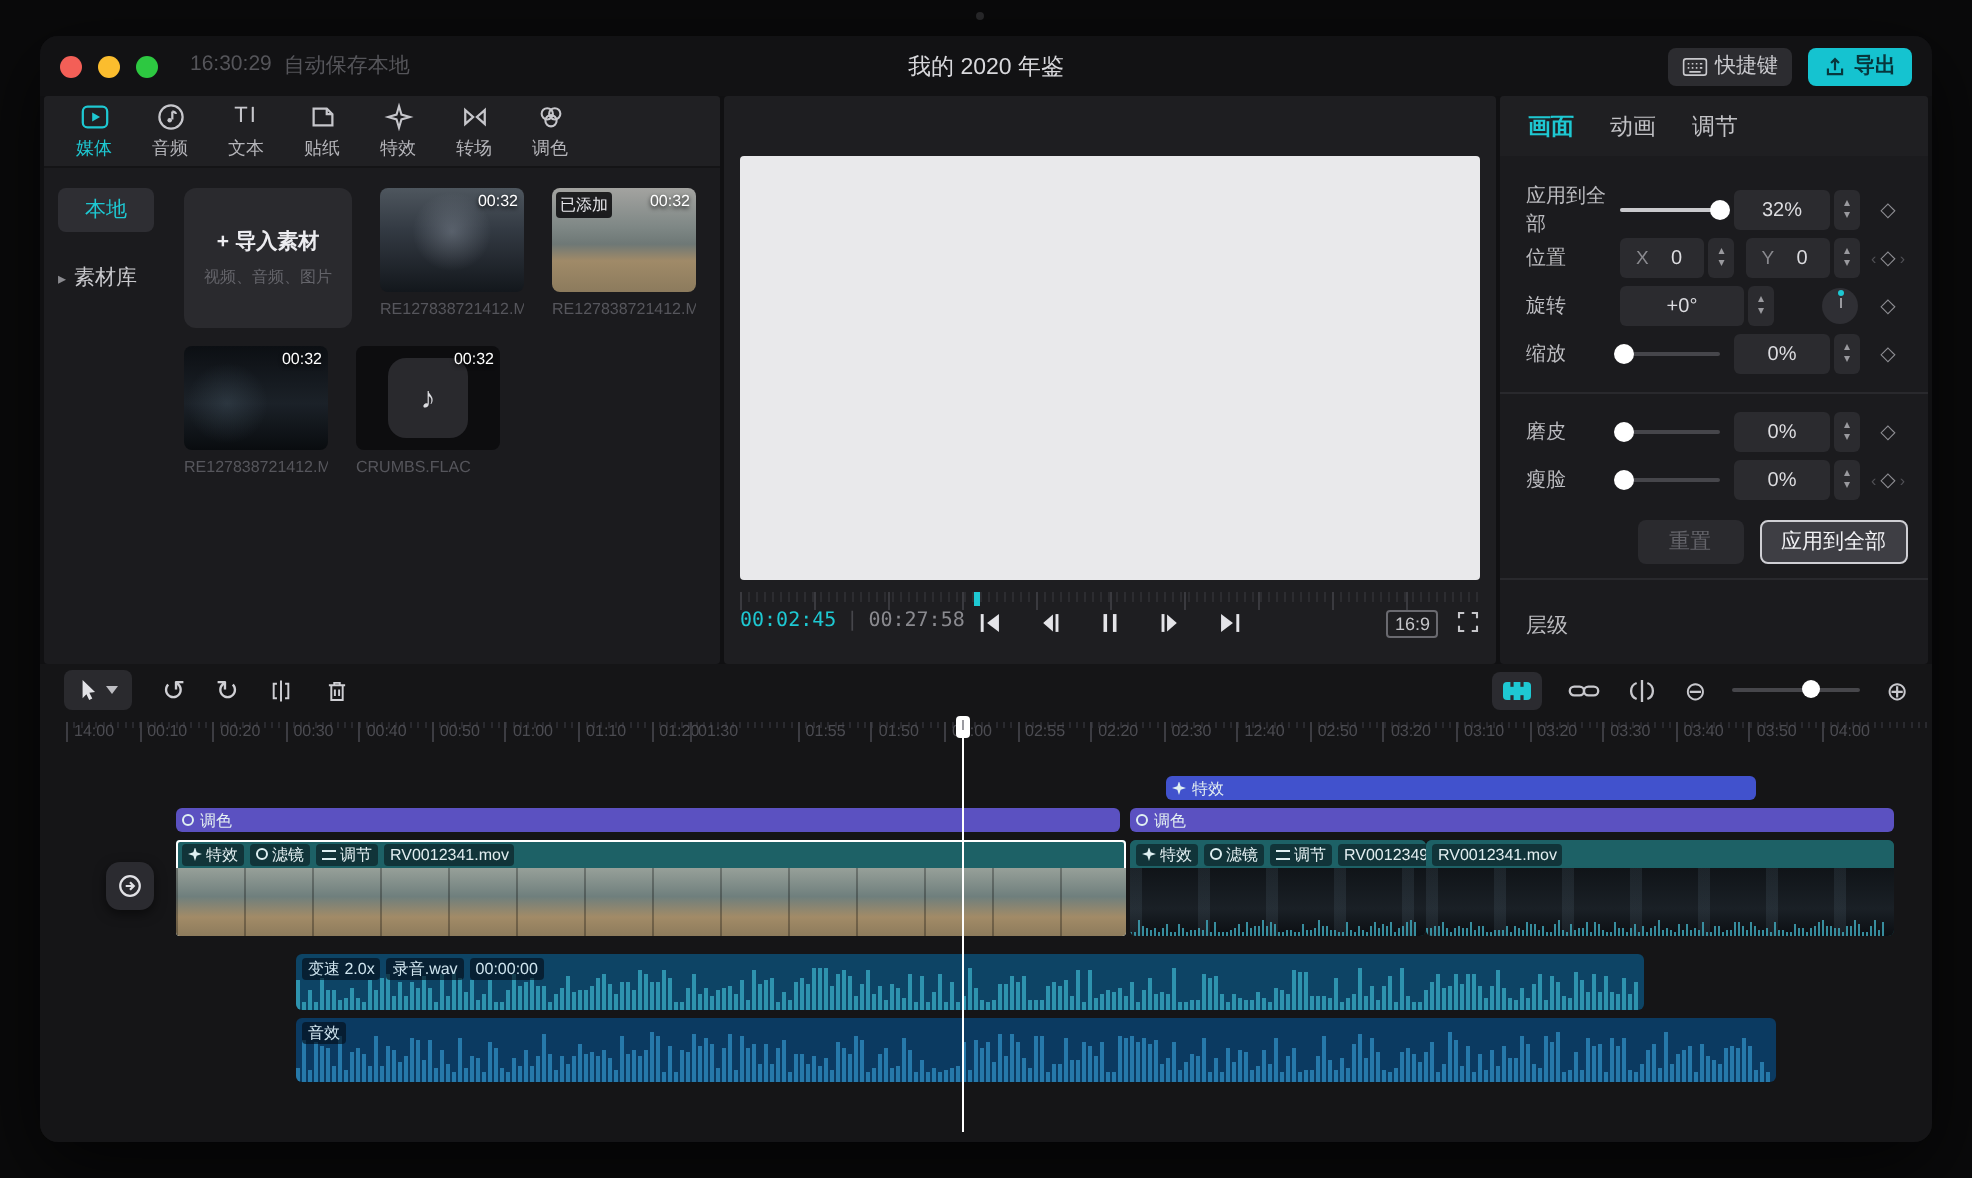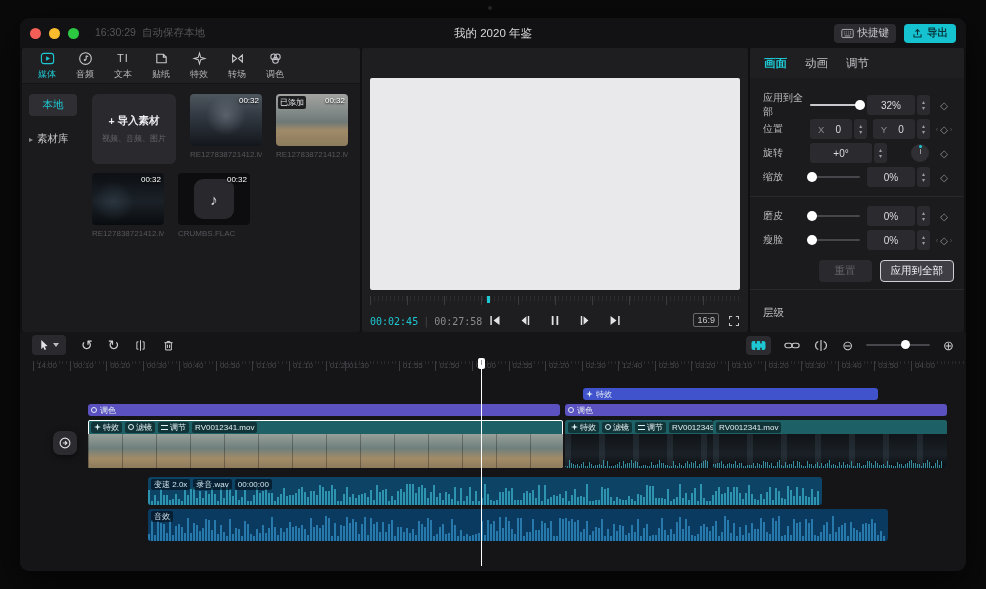--- a/index.html
+++ b/index.html
@@ -67,21 +67,21 @@
 
   
   .player-header { height:28px; display:flex; align-items:center; padding:0 10px; font-size:10.5px; color:#c6c6ca; }
   .player-frame { position:absolute; left:8px; right:8px; top:30px; height:212px; background:#e9e9eb; border-radius:2px; }
   .player-scrub { position:absolute; left:8px; right:8px; top:248px; height:9px;
     background:
       repeating-linear-gradient(90deg,#3a3a3f 0 1px,transparent 1px 37px),
       repeating-linear-gradient(90deg,#2c2c30 0 1px,transparent 1px 4px);
     background-size:100% 9px,100% 5px; background-repeat:no-repeat; cursor:pointer; }
   .scrub-marker { position:absolute; left:31.5%; top:0; width:3px; height:7px; background:#1ec8d2; }
-  .player-controls { position:absolute; left:8px; right:8px; bottom:5px; height:22px; display:flex; align-items:flex-end; }
+  .player-controls { position:absolute; left:8px; right:8px; bottom:5px; height:22px; display:flex; align-items:flex-start; }
   .timecode { font-family:"DejaVu Sans Mono",monospace; font-size:10px; display:flex; align-items:center; }
   .tc-cur{color:#1ec8d2} .tc-sep{color:#46464b;margin:0 5px} .tc-total{color:#8a8a8f}
   .transport { position:absolute; left:50%; transform:translateX(-50%); display:flex; gap:17px; align-items:center; }
   .tbtn { cursor:pointer; } .tbtn svg{ width:13px; height:13px; fill:#e4e4e8; stroke:#e4e4e8; }
   .ratio-box { margin-left:auto; border:1px solid #6a6a70; border-radius:2px; color:#c6c6ca; font-size:9px; padding:1px 3px; cursor:pointer; }
   .fs-btn { margin-left:9px; cursor:pointer; }
 
   
   .insp-tabs { height:30px; display:flex; gap:18px; align-items:center; padding-left:14px; background:#1f1f22; font-size:11.5px; color:#c2c2c6; }
   .insp-tab { cursor:pointer; } .insp-tab.sel { color:#1ec8d2; font-weight:bold; }

